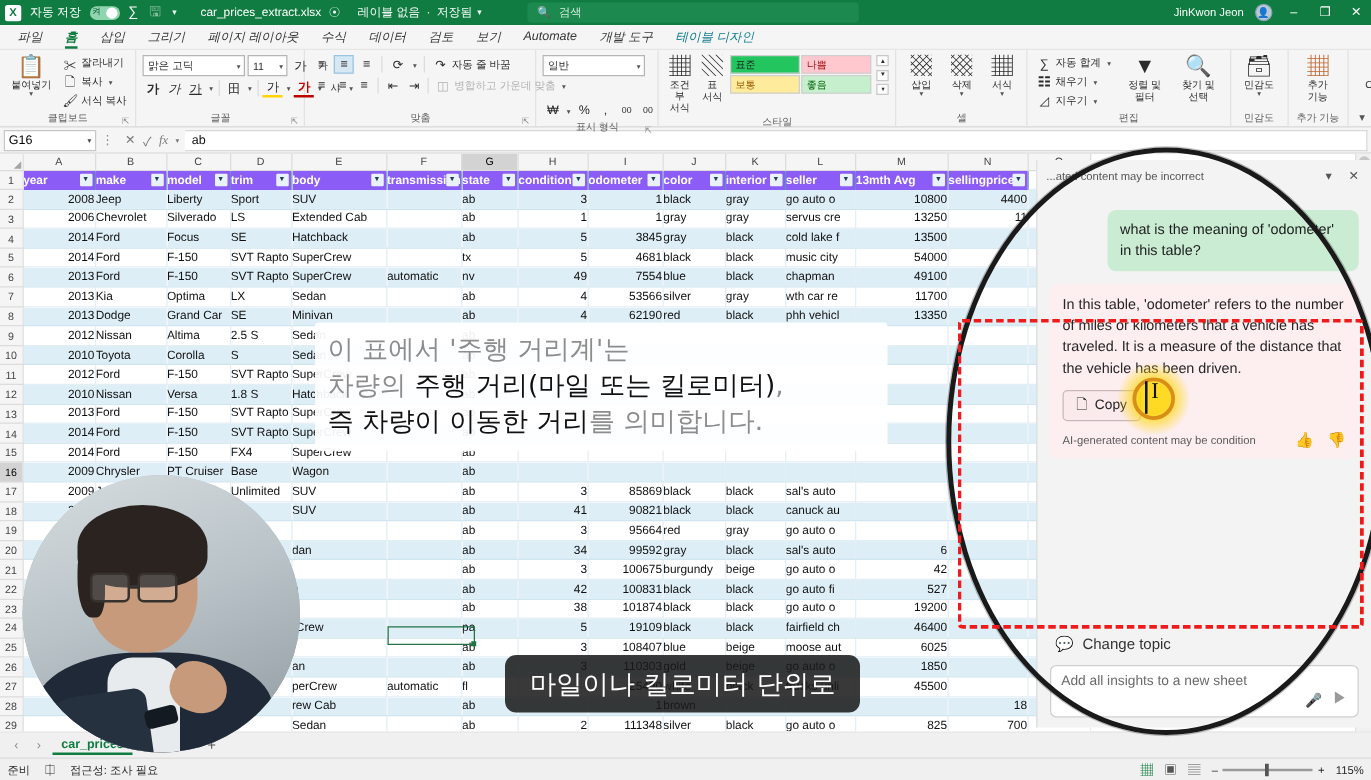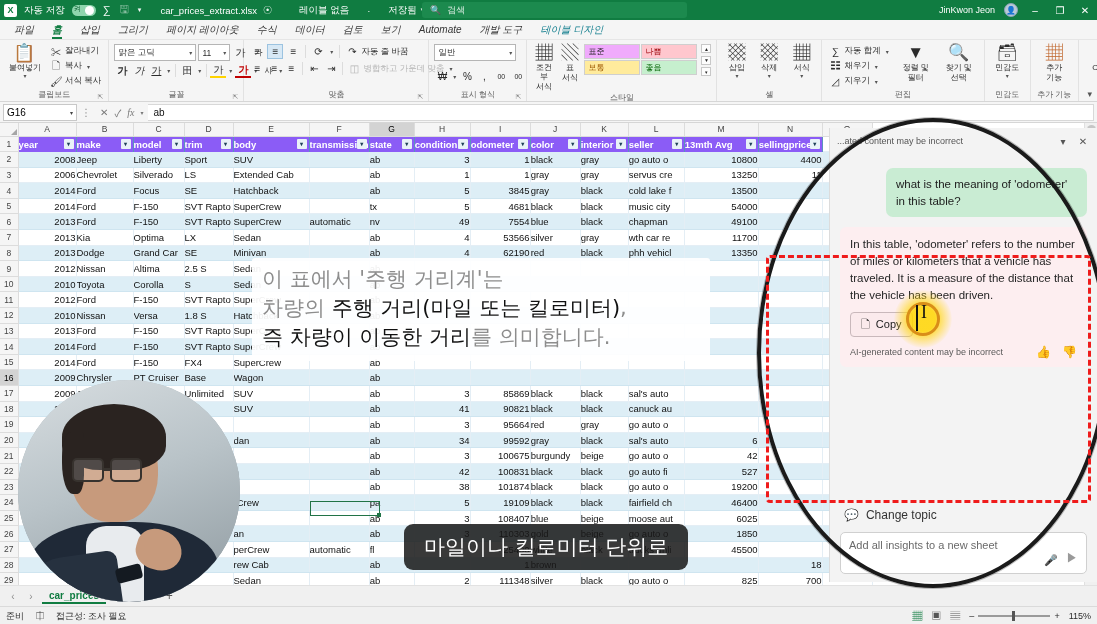--- a/index.html
+++ b/index.html
@@ -32,21 +32,21 @@
     content: ""; position: absolute; left: 13px; top: 1px;
     width: 9px; height: 9px; border-radius: 50%; background: #fff;
   }
   .autosave-toggle::before {
     content: "켜"; position: absolute; left: 2px; top: -1px;
     font-size: 7px; color: #0c5c31;
   }
   .tb-icon { margin-right: 9px; font-size: 11px; opacity: .95; }
   .tb-icon.dim { opacity: .5; }
   .tb-filename { margin-left: 10px; font-size: 9.5px; }
-  .tb-save { opacity: .95; font-size: 9.5px; margin-left: 18px; }
+  .tb-save { opacity: .95; font-size: 9.5px; margin-left: 5px; }
   .tb-search {
     position: absolute; left: 422px; top: 2px; width: 265px; height: 16px;
     background: #1c8a4e; border-radius: 3px;
     display: flex; align-items: center; padding-left: 8px;
     font-size: 9px; color: #dbeee3;
   }
   .tb-search .mag { margin-right: 6px; font-size: 9px; }
   .tb-right {
     position: absolute; right: 4px; top: 0; height: 20px;
     display: flex; align-items: center; gap: 9px; font-size: 9px;
@@ -126,21 +126,21 @@
   .arr { font-size: 6px; color: #555; width: 7px; text-align: center; }
   .sep { width: 1px; height: 13px; background: #dcdcdc; margin: 0 2px; }
   .underA { border-bottom: 2.5px solid #c00000; }
   .hiA { border-bottom: 2.5px solid #ffd400; }
 
   
   .stylecell {
     width: 56px; height: 15px; font-size: 8px; border: 1px solid #cfcfcf;
     display: flex; align-items: center; padding-left: 3px;
   }
-  .sc-normal { background: #f0abfc; color: #222; }
+  .sc-normal { background: #22c55e; color: #222; }
   .sc-bad { background: #ffc7ce; color: #9c0006; }
   .sc-neutral { background: #ffeb9c; color: #9c5700; text-align: right; }
   .sc-good { background: #c6efce; color: #006100; }
   .gallery-scroll {
     display: flex; flex-direction: column; justify-content: space-between;
     height: 32px; margin-left: 2px;
   }
   .gs { width: 10px; height: 9px; border: 1px solid #c8c8c8; background: #fdfdfd;
         font-size: 5px; display: flex; align-items: center; justify-content: center; }
 
@@ -540,21 +540,21 @@
           </span>
         </div>
       </div>
       <div class="rgroup-label">
         <span>맞춤</span>
         <span class="dlg">⇱</span>
       </div>
     </div>
 
     <div class="rgroup" style="width:98px">
-      <div class="rgroup-body" style="flex-direction:column;gap:6px;width:100%">
+      <div class="rgroup-body" style="flex-direction:column;gap:18px;width:100%">
         <div class="fontrow1">
           <div class="combo" style="width:82px">
             <span class="cv">일반</span>
             <span class="carr">▾</span>
           </div>
         </div>
         <div class="fontrow2">
           <span class="ibtn">₩</span>
           <span class="arr">▾</span>
           <span class="ibtn">%</span>
@@ -1316,21 +1316,21 @@
       <div class="msg-user">what is the meaning of 'odometer' in this table?</div>
       <div class="ai-card">
         <div>In this table, 'odometer' refers to the number of miles or kilometers that a vehicle has traveled. It is a measure of the distance that the vehicle has been driven.</div>
         <div class="ai-actions">
           <span class="copy-btn">
             <span>🗋</span>
             <span>Copy</span>
           </span>
         </div>
         <div class="ai-foot">
-          <span>AI-generated content may be incorrect</span>
+          <span>AI-generated content may be condition</span>
           <span class="thumbs">
             <span>👍</span>
             <span>👎</span>
           </span>
         </div>
       </div>
     </div>
     <div class="change-topic">
       <span>💬</span>
       <span>Change topic</span>

